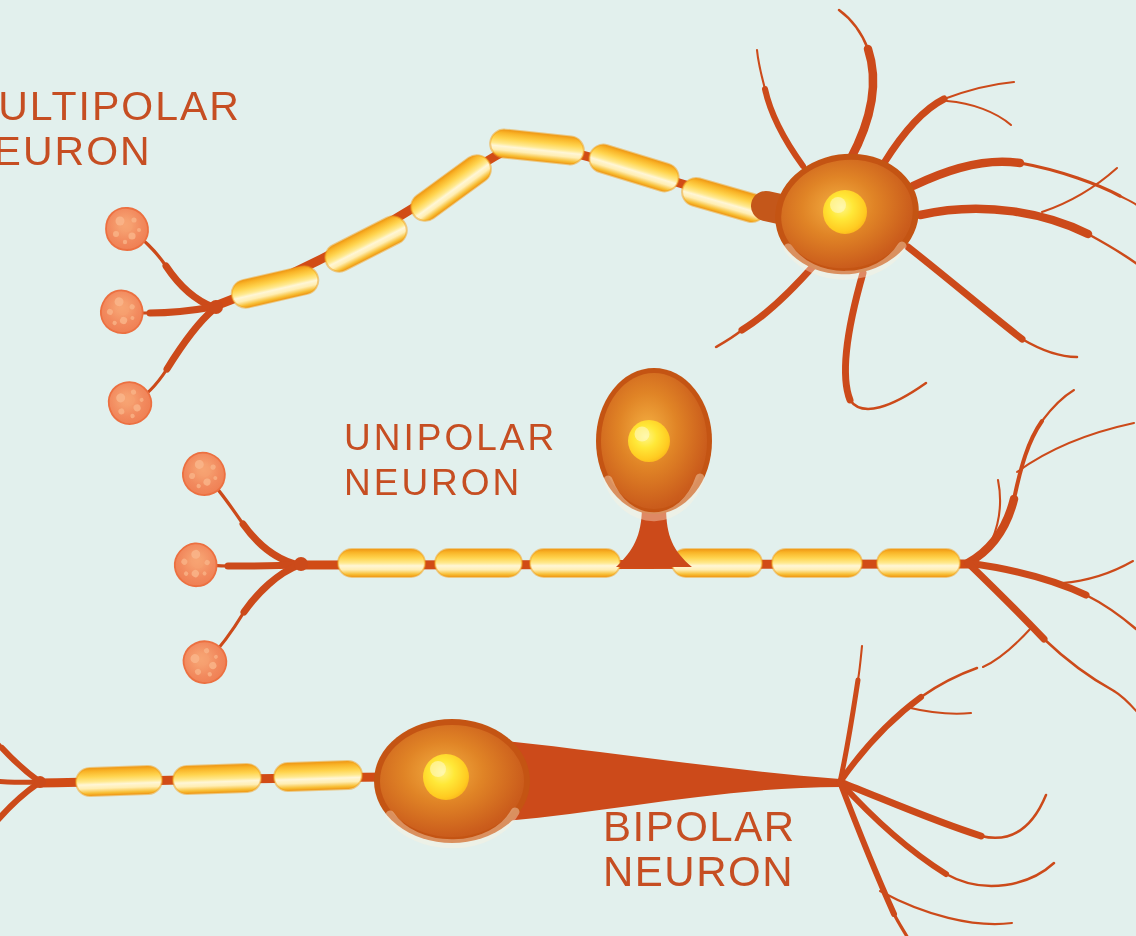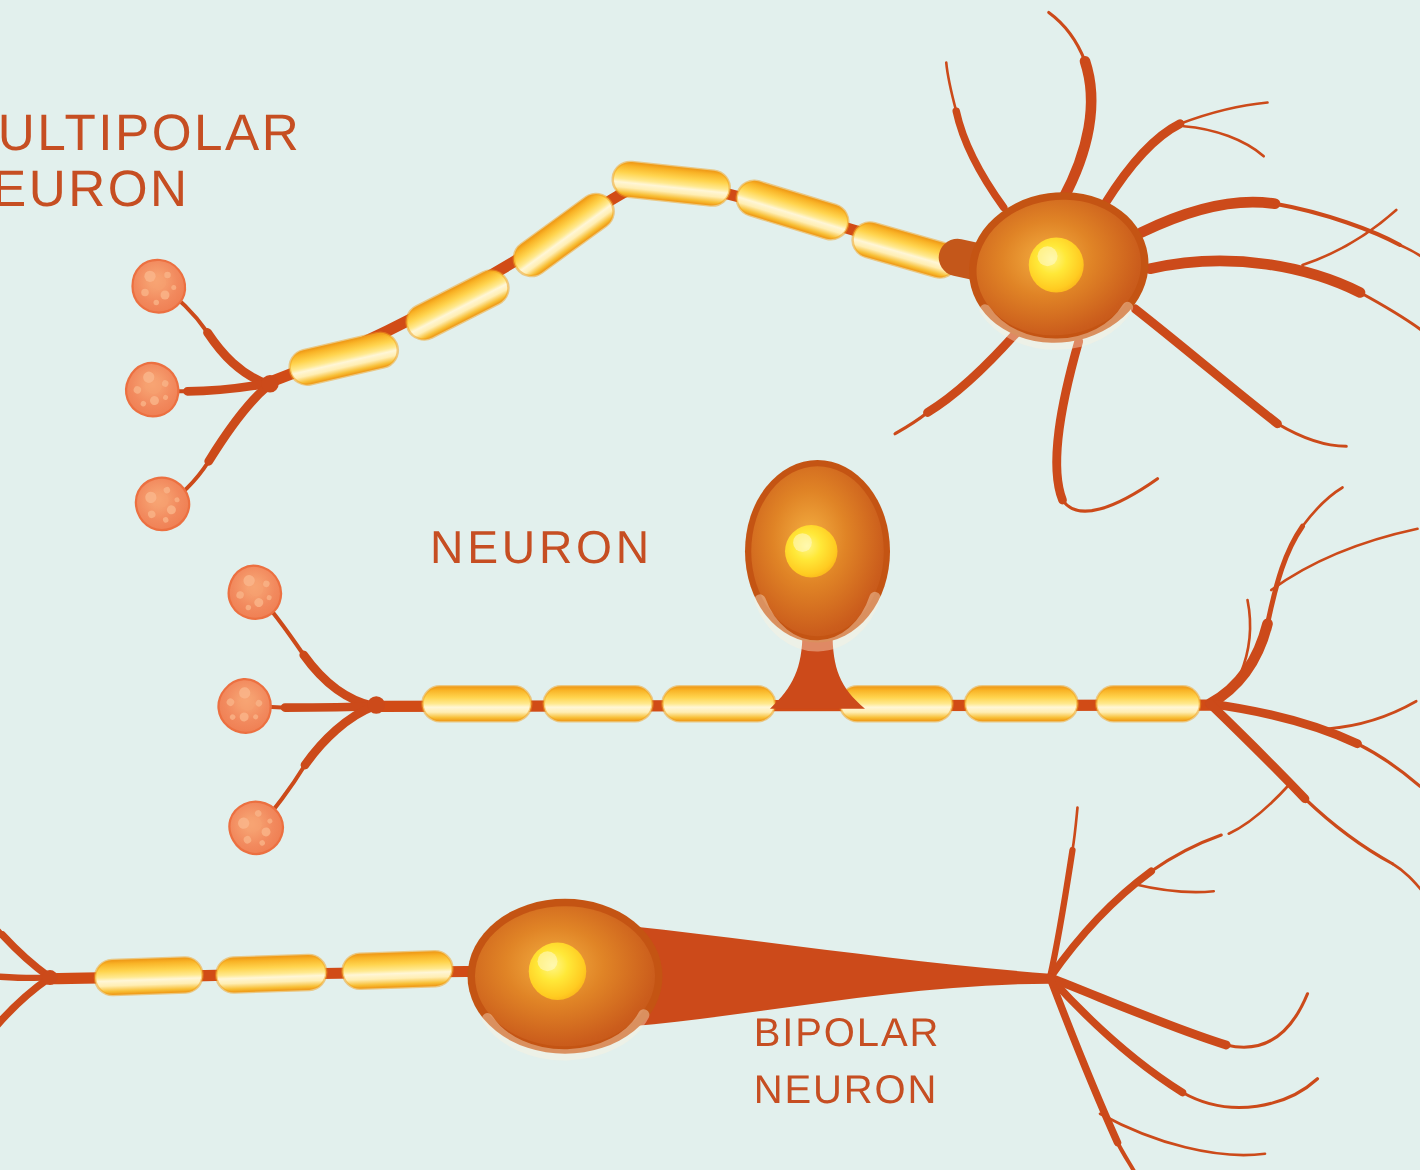--- a/index.html
+++ b/index.html
@@ -8,21 +8,21 @@
     background:var(--background,#e2f0ed);
     font-family:"Liberation Sans",sans-serif;
   }
   .stage svg{position:absolute;left:0;top:0;}
   .neuron-label{
     position:absolute;color:var(--label-text,#c64e22);
     white-space:nowrap;line-height:45px;letter-spacing:2px;font-weight:400;
   }
   #label-multipolar{left:-38px;top:84px;font-size:41px;}
   #label-unipolar{left:344px;top:415px;font-size:37px;letter-spacing:3px;}
-  #label-bipolar{left:603px;top:804px;font-size:32px;letter-spacing:1.5px;}
+  #label-bipolar{left:603px;top:804px;font-size:42px;letter-spacing:1.5px;}
   .nstroke{stroke:var(--neurite,#cc4a1a);fill:none;stroke-linecap:round;stroke-linejoin:round;}.w8{stroke-width:8.5}.w7{stroke-width:7}.w6{stroke-width:6}
   .w5{stroke-width:5}.w4{stroke-width:4}.w3{stroke-width:3.2}.w25{stroke-width:2.5}.w2{stroke-width:2.1}
   .axon{stroke:var(--axon,#d14b16);stroke-width:9;fill:none;stroke-linecap:round;}
   .myelin{fill:url(#gMyelin);stroke:#f2a01c;stroke-width:2;stroke-opacity:.5;}
   .fill-neurite{fill:var(--neurite,#cc4a1a);}
   .soma-rim{fill:#c45413;}
   .soma-body{fill:url(#gSoma);}
   .soma-shine{stroke:rgba(255,243,220,.38);stroke-width:9;fill:none;stroke-linecap:round;}
   .nucleus{fill:url(#gNucleus);}
   .nucleus-hi{fill:#fffad0;opacity:.55;}
@@ -226,20 +226,21 @@
       <circle class="nucleus-hi" cx="438" cy="769" r="8"></circle>
     </g>
   </g>
 </svg>
 
   <div class="neuron-label" id="label-multipolar">
     <div>MULTIPOLAR</div>
     <div>NEURON</div>
   </div>
   <div class="neuron-label" id="label-unipolar">
+    <div>UNIPOLAR</div>
     <div>NEURON</div>
   </div>
   <div class="neuron-label" id="label-bipolar">
     <div>BIPOLAR</div>
     <div>NEURON</div>
   </div>
 
 </div>
 
 </body></html>

